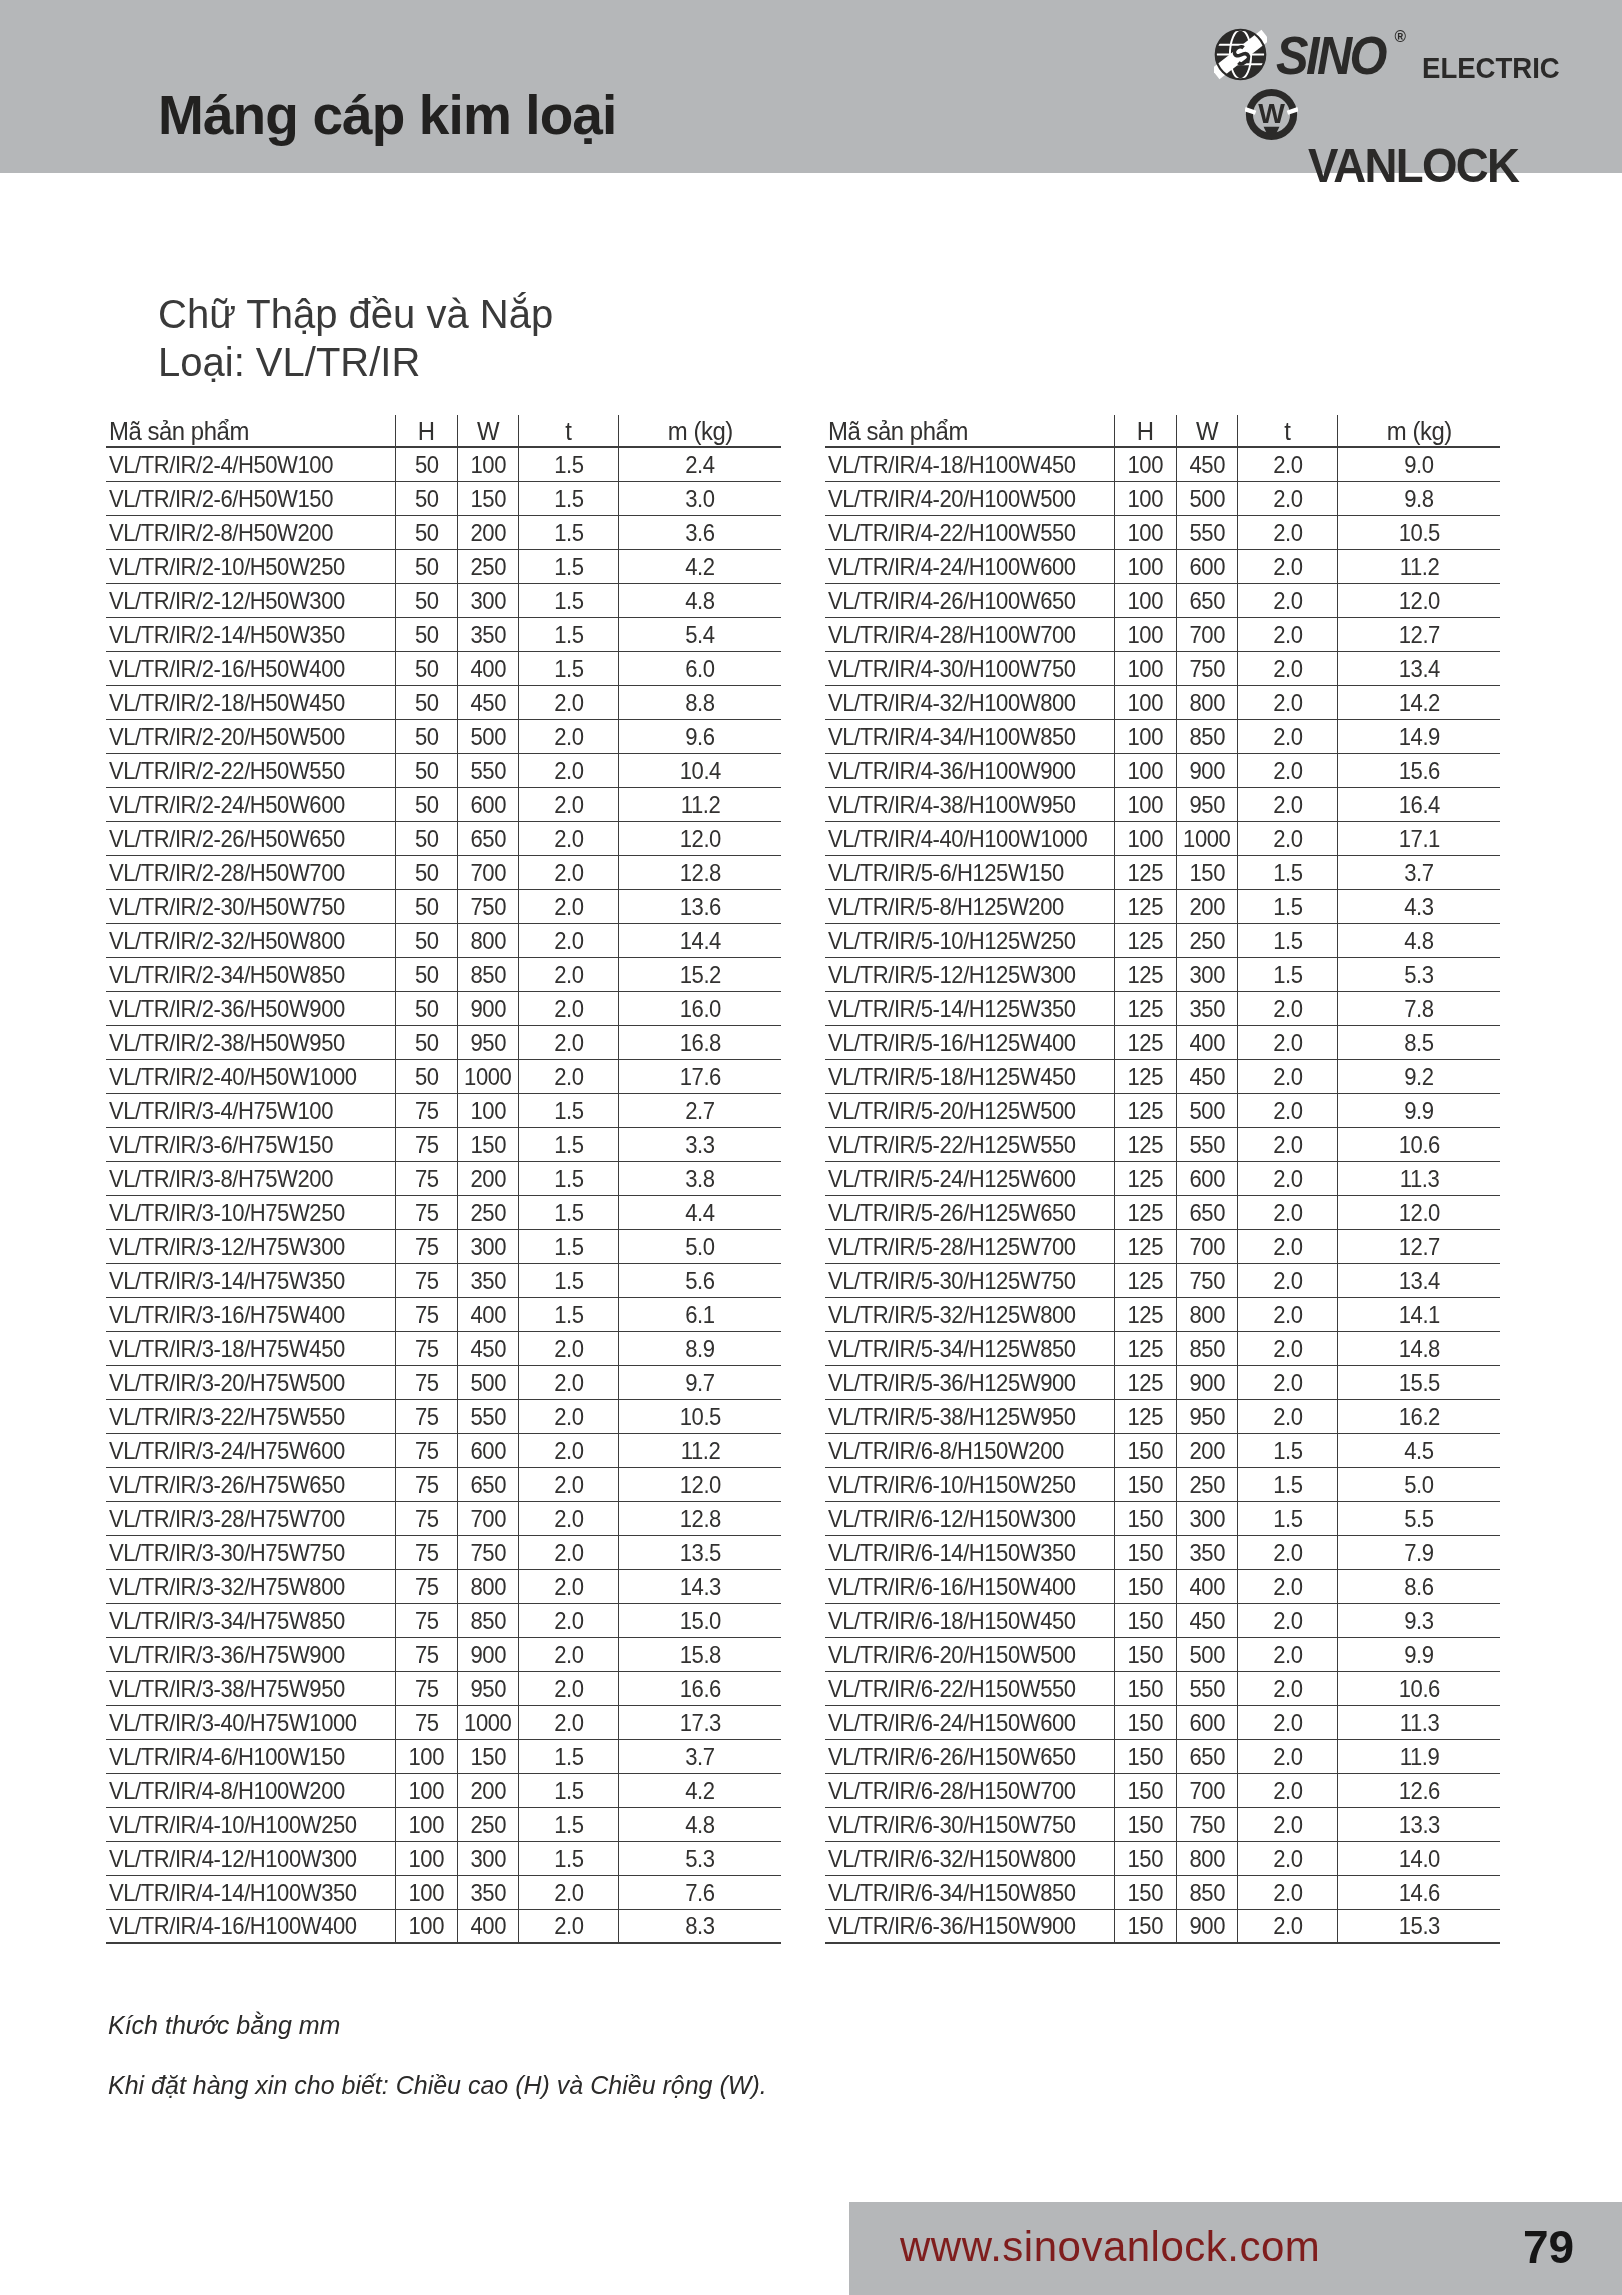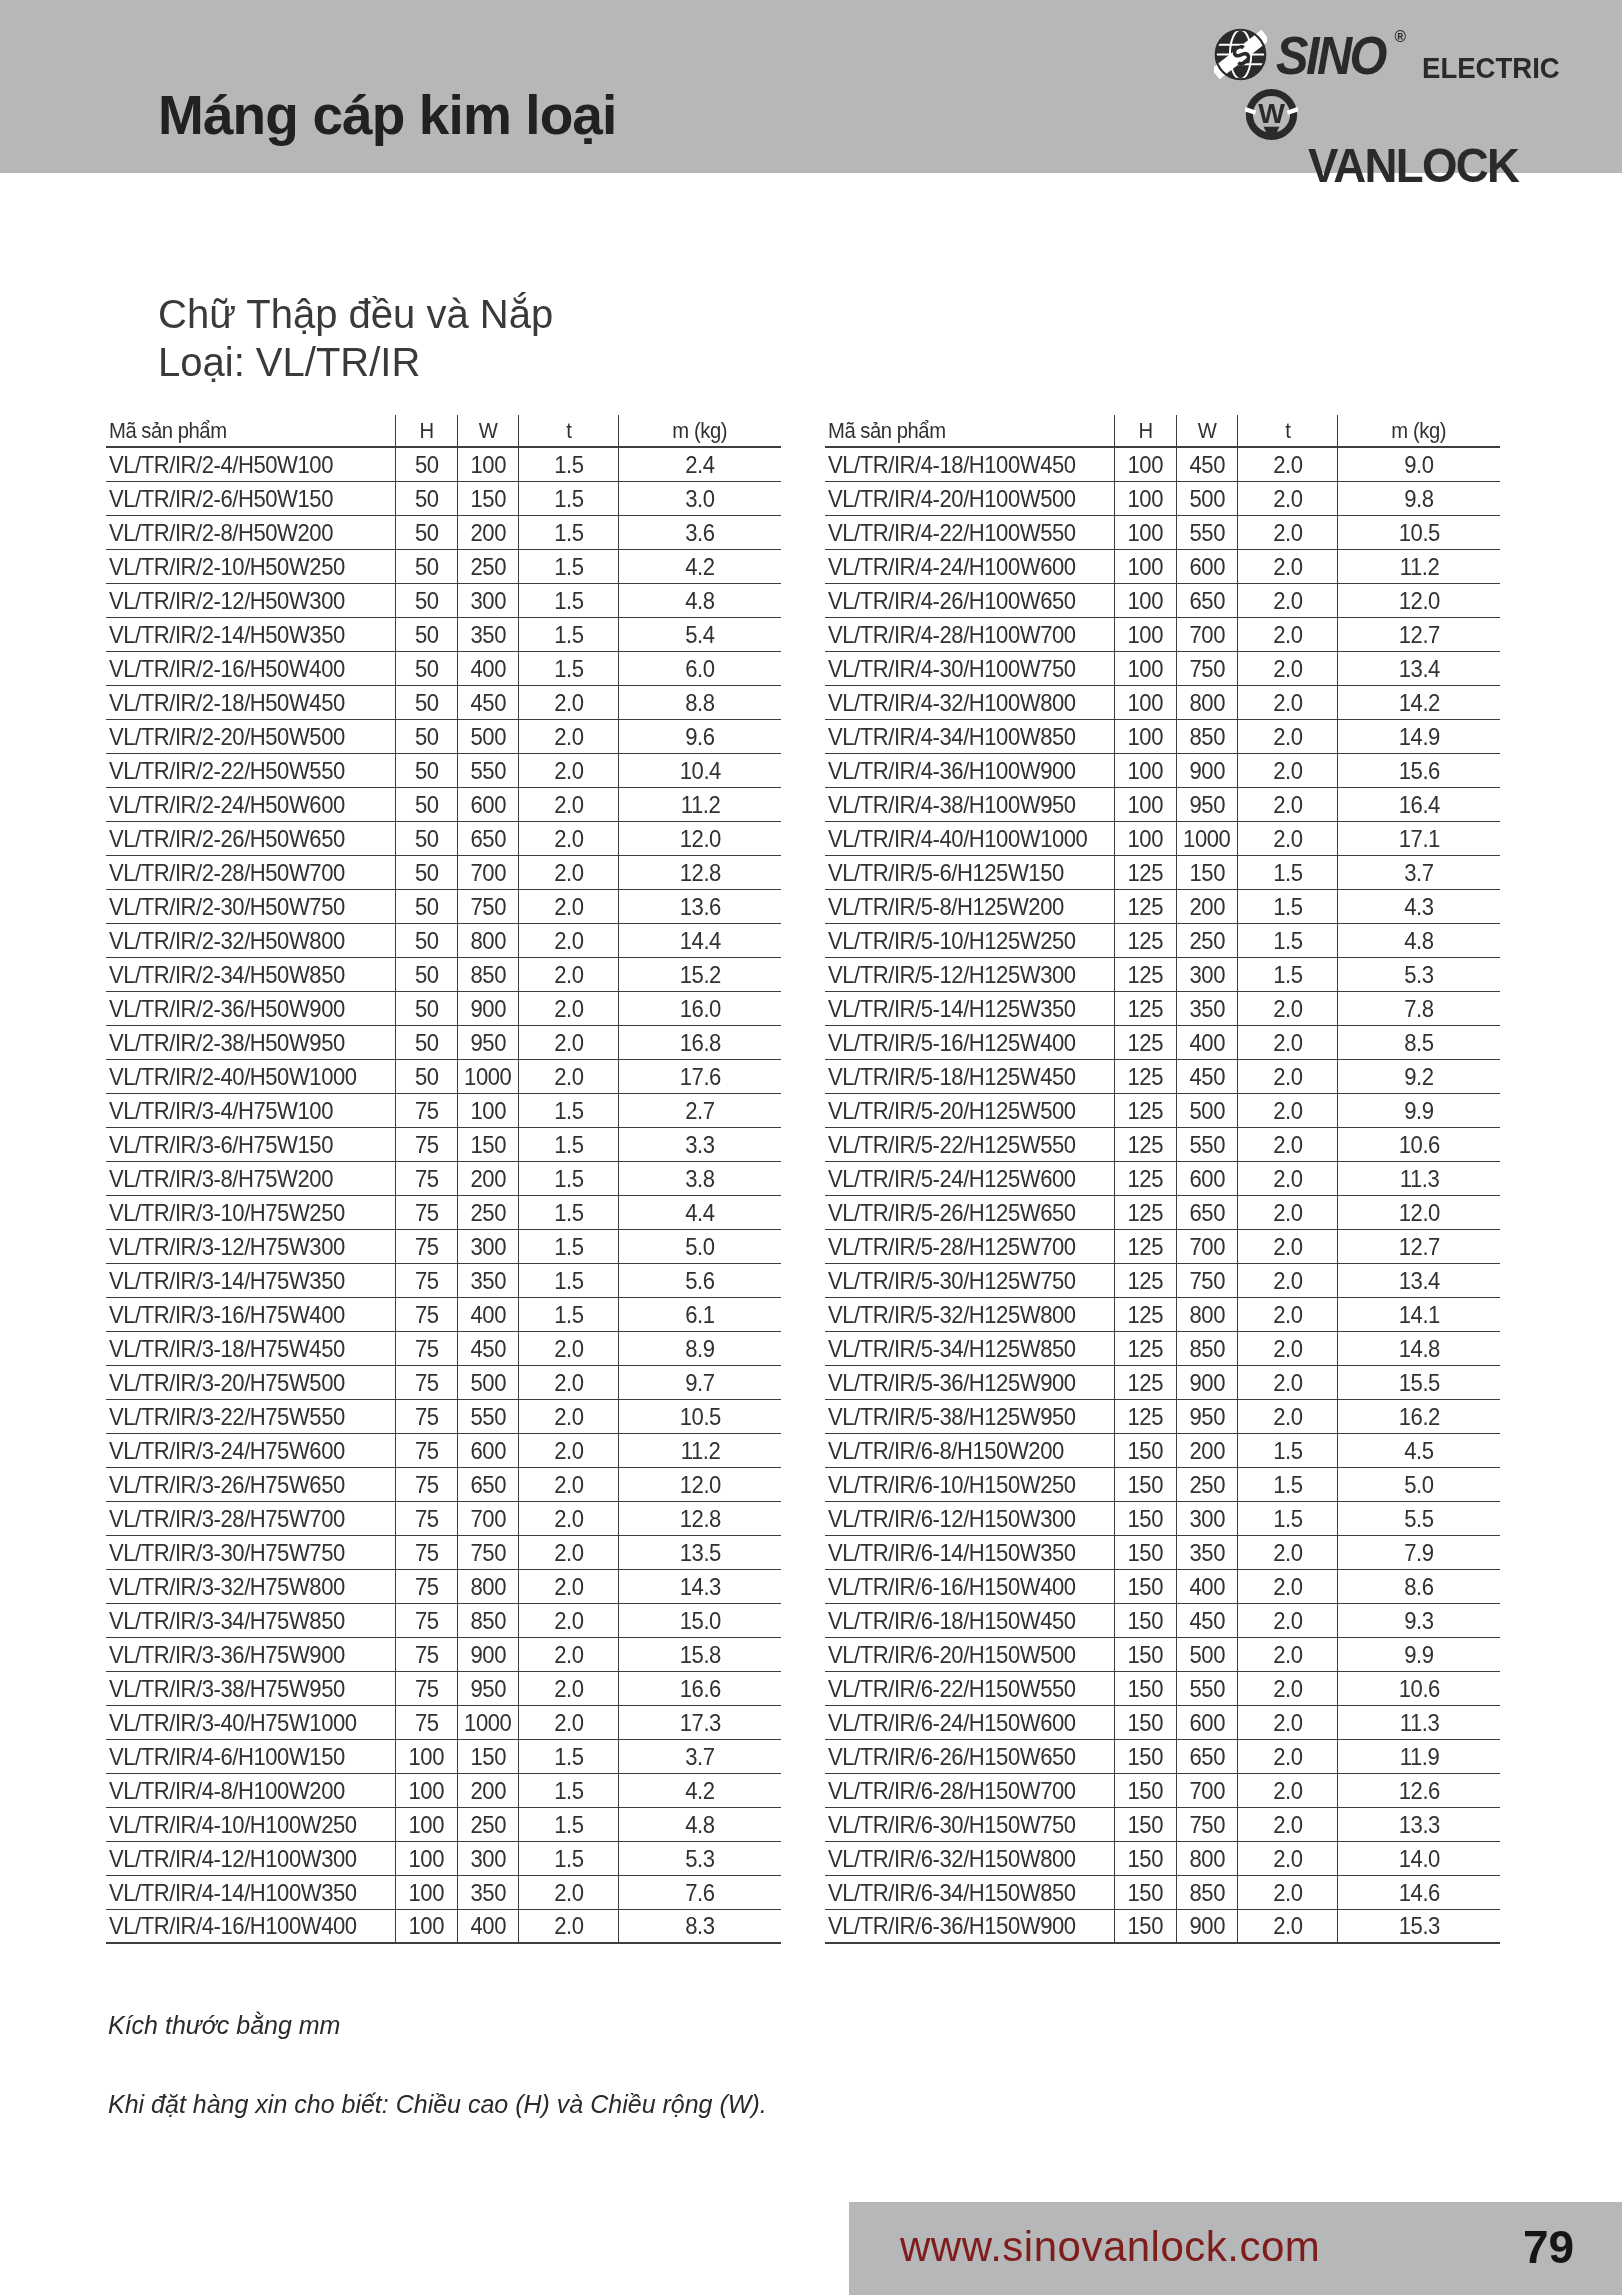--- a/index.html
+++ b/index.html
@@ -25,27 +25,27 @@
   .ptable{position:absolute;top:415px;display:grid;
           grid-template-columns:289px 62px 61px 100px 163px;
           grid-template-rows:33px repeat(44,34px);}
   .ptable-left{left:106px;}
   .ptable-right{left:825px;}
   .tr{display:contents;}
   .td{border-bottom:1.8px solid #3d3d3d;display:flex;align-items:center;justify-content:center;
       font-size:24px;line-height:1;color:#323130;}
   .td.c0{justify-content:flex-start;padding-left:2.8px;}
   .td.c1,.td.c2,.td.c3,.td.c4{border-left:1.8px solid #3d3d3d;}
-  .tr-head .td{font-size:22px;border-bottom-width:2.8px;}
+  .tr-head .td{font-size:26px;border-bottom-width:2.8px;}
   .tr:last-child .td{border-bottom-width:2.8px;text-align:right;}
   .cx{display:inline-block;transform:scaleX(.92);transform-origin:center;white-space:nowrap;letter-spacing:-0.5px;}
   .td.c0 .cx{transform-origin:left center;}
   
   .notes{position:absolute;left:108px;top:2011px;font-style:italic;font-size:25px;color:#2b2a29;}
-  .note1{margin-bottom:48px;font-style:italic;}
+  .note1{margin-bottom:29px;font-style:italic;}
   .note2,.note3{line-height:33px;white-space:pre;}
   
   .site{position:absolute;left:900px;top:2202px;line-height:90px;font-size:42px;color:#7f1d1d;letter-spacing:0.5px;}
   .pageno{position:absolute;left:1523px;top:2202px;line-height:90px;font-size:46px;font-weight:bold;color:#161616;}
   svg{display:block;}
 </style>
 </head>
 <body>
 
 <div class="page">

